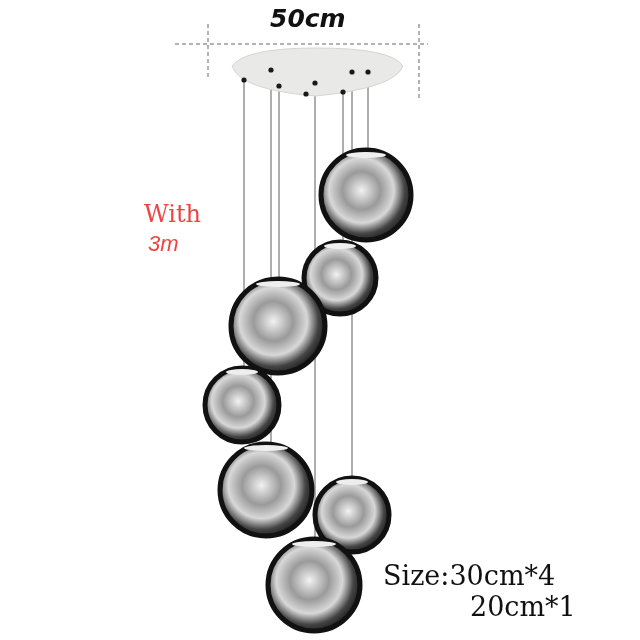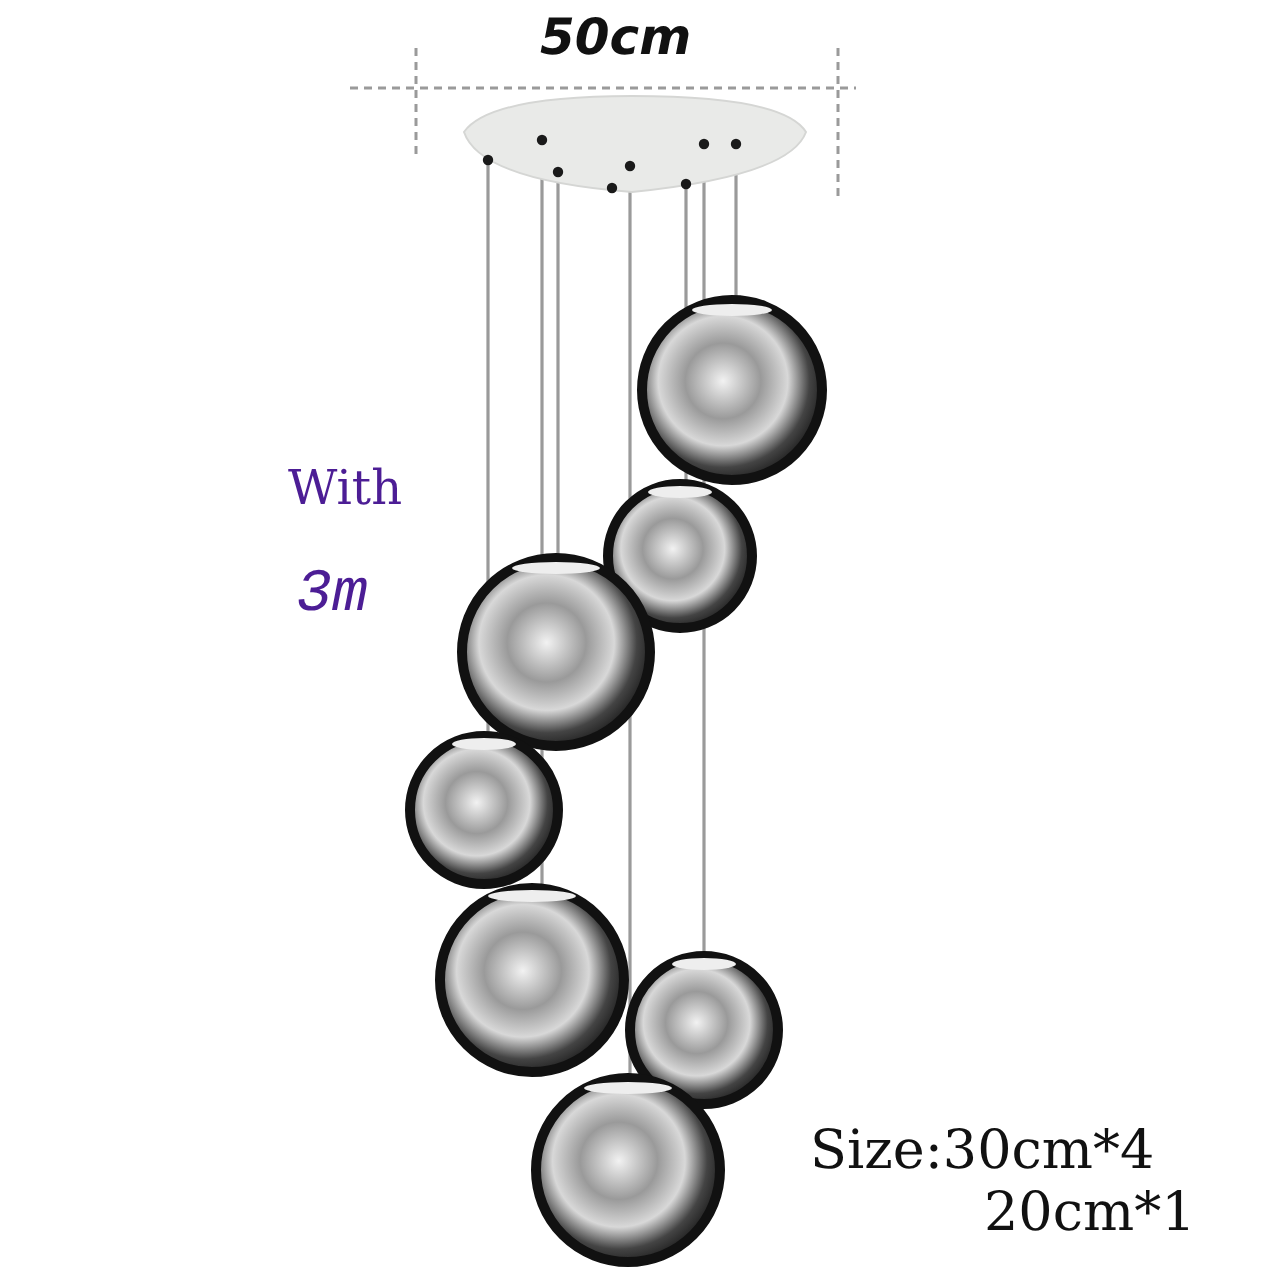--- a/index.html
+++ b/index.html
@@ -1,21 +1,21 @@
 <!DOCTYPE html>
 <html><head>
 <meta charset="utf-8">
 <style>
   html,body{margin:0;padding:0;background:#fff;}
   body{width:640px;height:640px;position:relative;overflow:hidden;font-family:"DejaVu Serif",serif;}
   .stage{position:absolute;left:0;top:0;width:576px;height:640px;}
   .dim-label{position:absolute;left:270px;top:4px;font-family:"DejaVu Sans",sans-serif;font-style:italic;font-weight:bold;font-size:25px;color:#111;}
-  .wire-note{position:absolute;left:144px;top:229px;font-size:24px;line-height:30px;color:#4c1d95;font-family:"DejaVu Serif",serif;}
-  .wire-note .italic{font-family:Liberation Mono, monospace;font-style:italic;font-size:30px;display:block;padding-left:4px;margin-top:24px;}
-  .size-note{position:absolute;left:383px;top:560px;font-size:27px;line-height:31px;color:#111;font-family:"DejaVu Serif",serif;margin-left:22px;}
+  .wire-note{position:absolute;left:144px;top:199px;font-size:24px;line-height:30px;color:#ef4444;font-family:"DejaVu Serif",serif;}
+  .wire-note .italic{font-family:Liberation Sans, sans-serif;font-style:italic;font-size:22px;display:block;padding-left:4px;}
+  .size-note{position:absolute;left:383px;top:560px;font-size:27px;line-height:31px;color:#111;font-family:"DejaVu Serif",serif;}
   .size-note .l2{display:block;padding-left:87px;}
 </style>
 </head>
 <body>
 
 <div class="stage">
   <svg width="640" height="640" viewBox="0 0 640 640">
     <defs>
       <radialGradient id="gl" cx="45%" cy="45%" r="60%">
         <stop offset="0%" stop-color="#f2f2f2"></stop>

